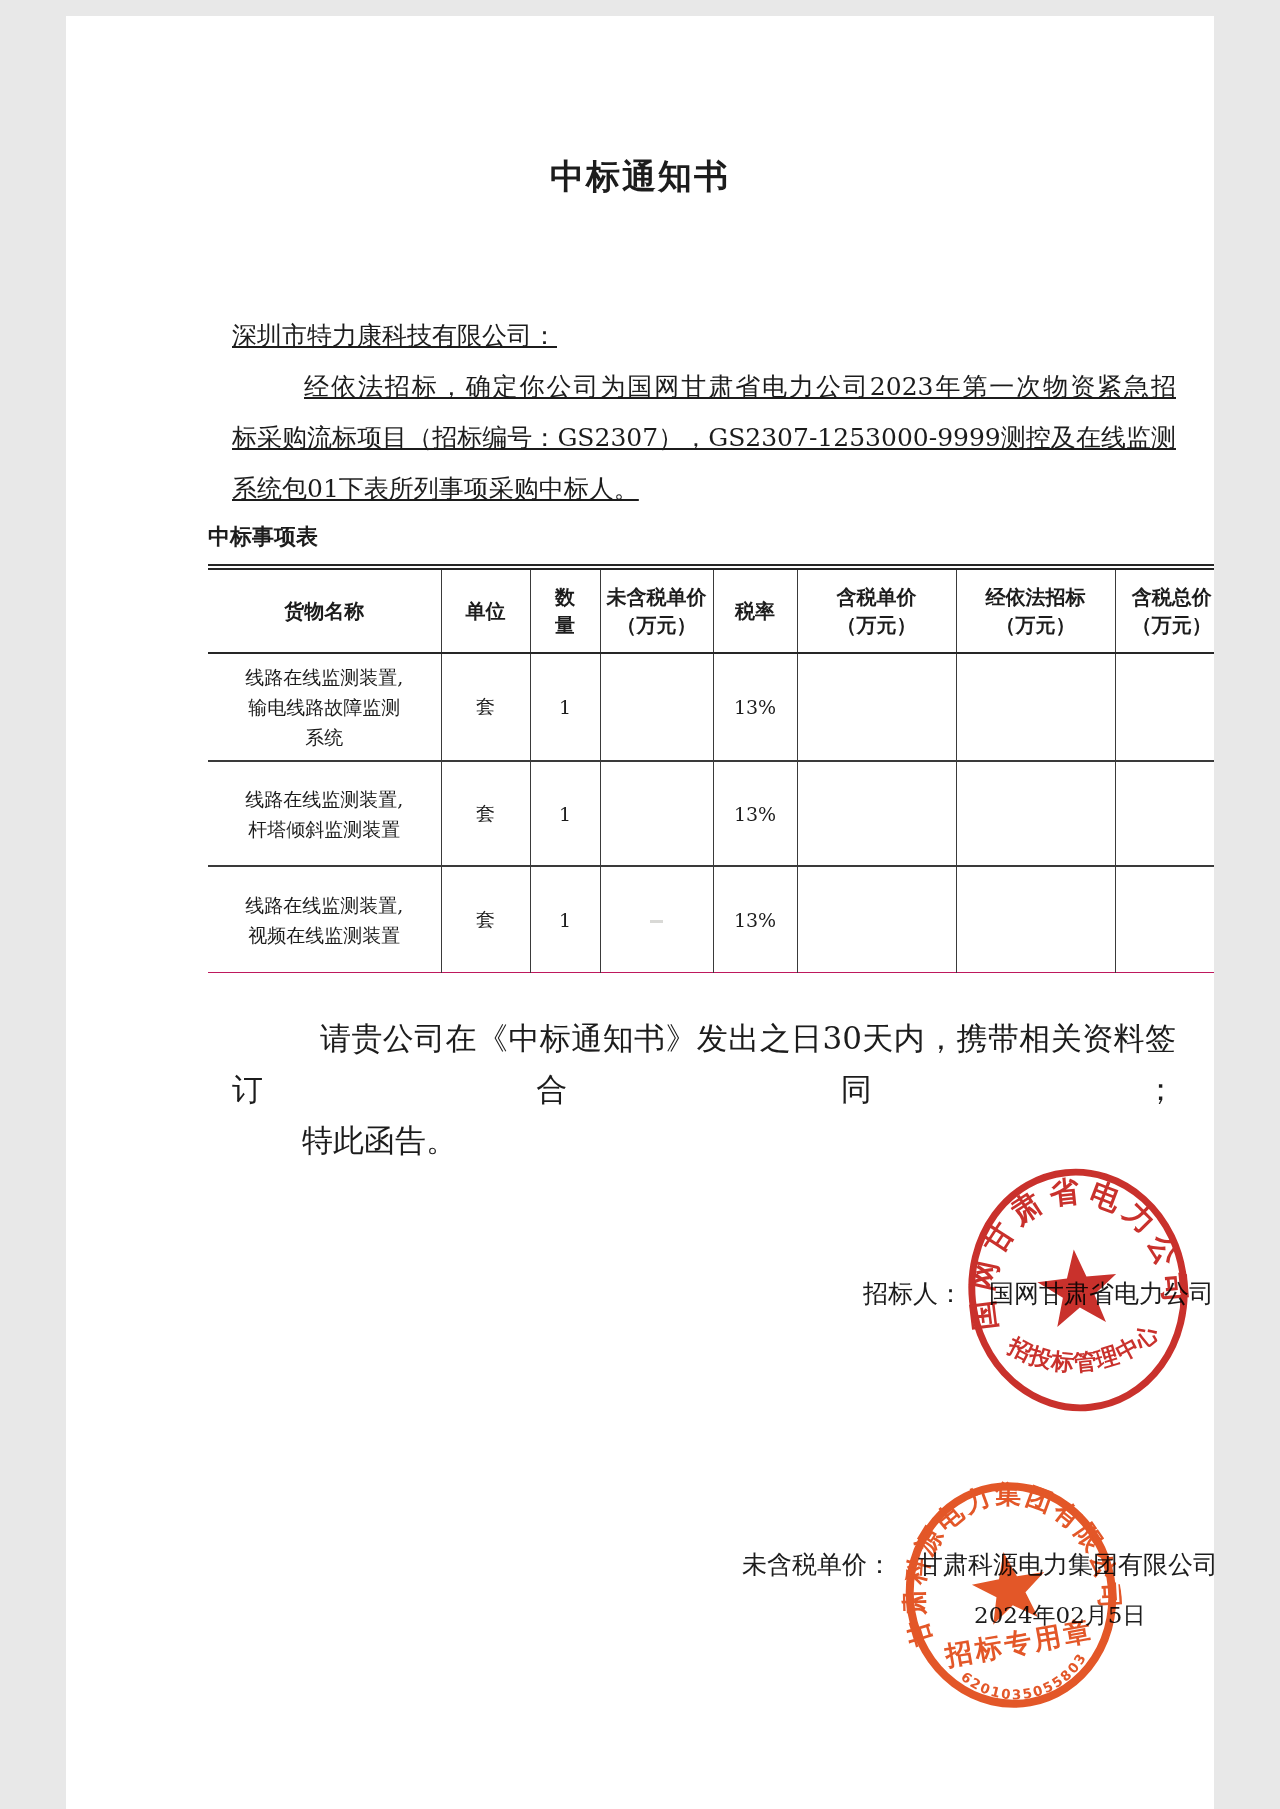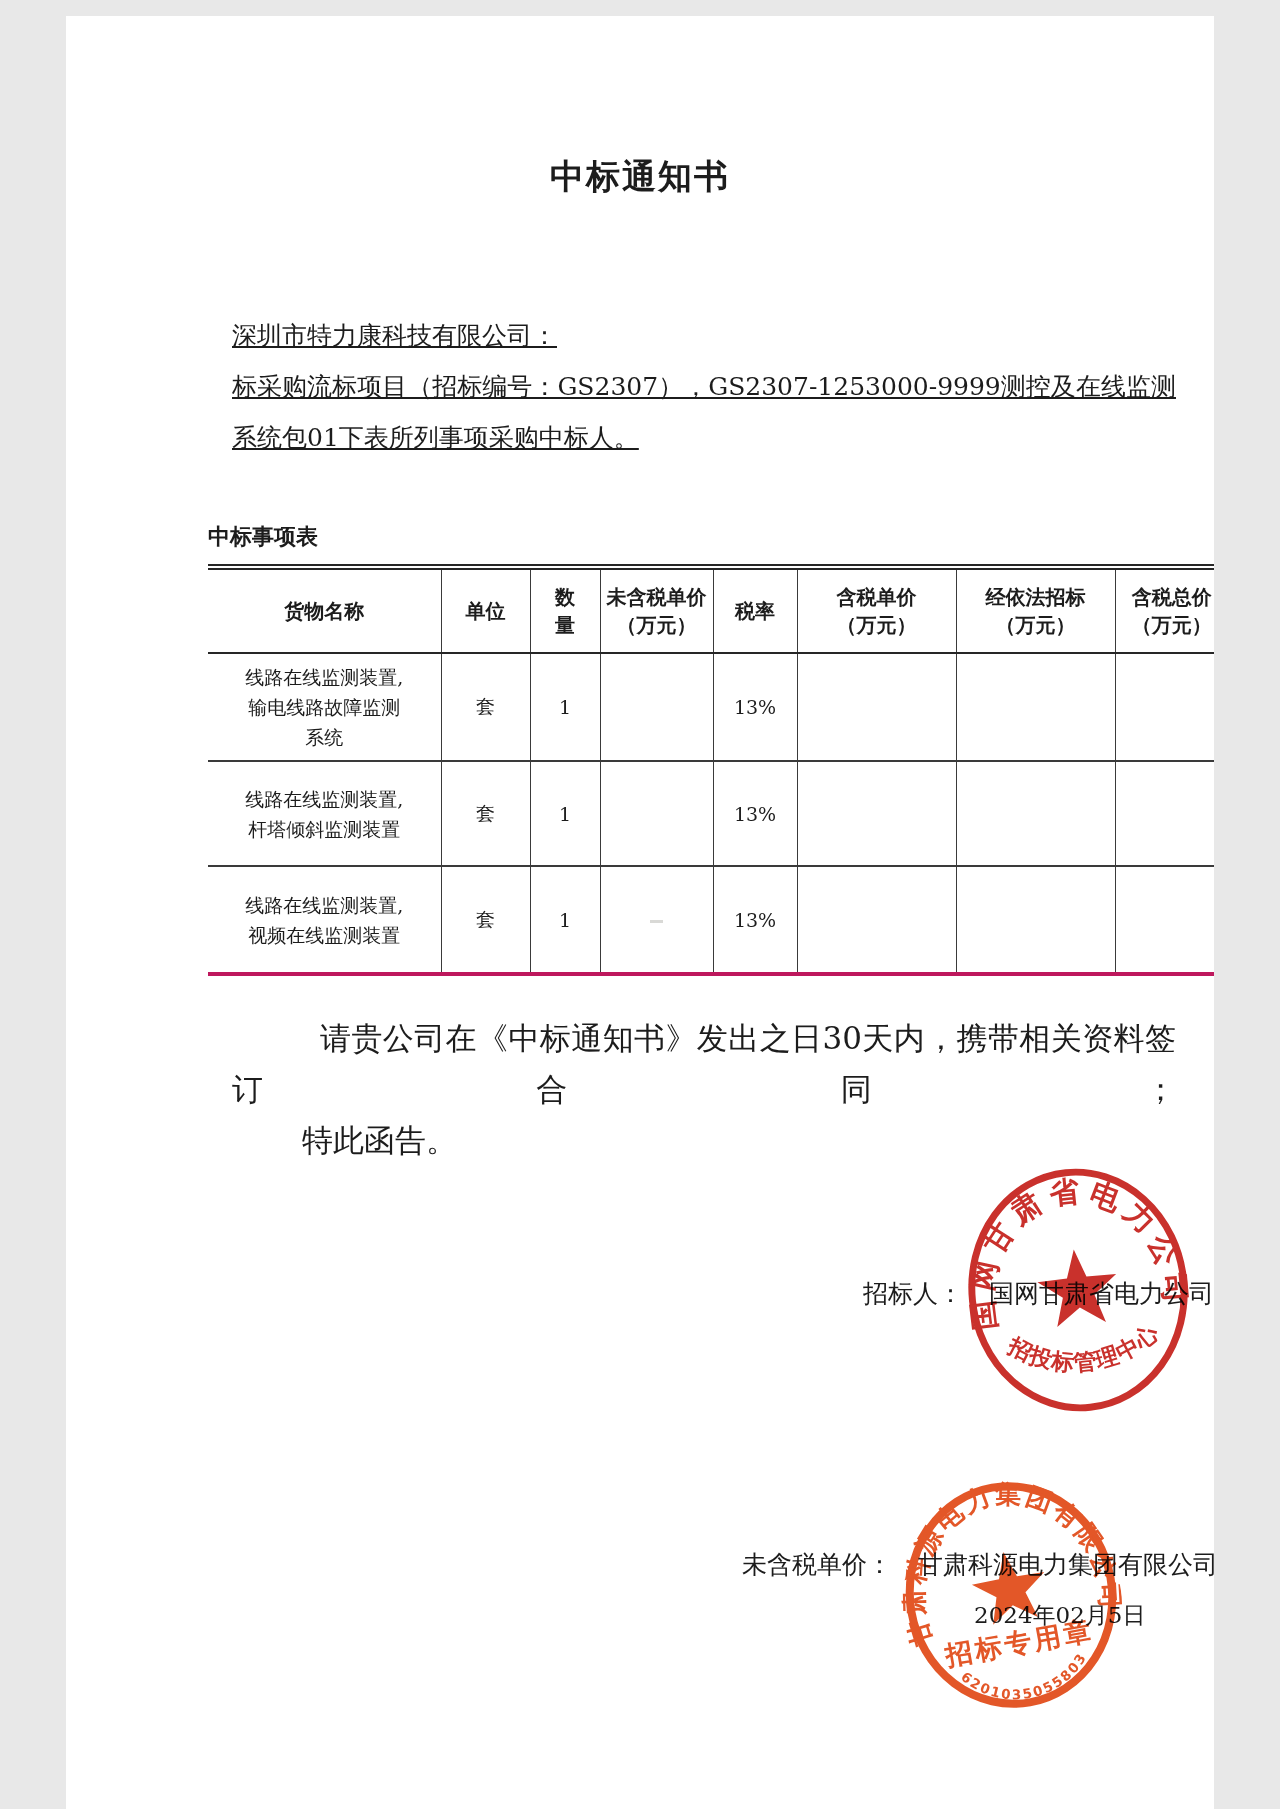--- a/index.html
+++ b/index.html
@@ -20,21 +20,21 @@
   .indent-b { text-indent:88px; }
   .indent-c { text-indent:70px; }
 
   .table-title {
     position:absolute; top:506px; left:142px; width:1020px;
     text-align:left; font-size:22px; font-weight:700; margin:0;
   }
   table.award {
     position:absolute; left:142px; top:548px; width:1020px;
     border-collapse:collapse; table-layout:fixed;
-    border-top:6px double #262626; border-bottom:4px solid #be185d;
+    border-top:6px double #262626; border-bottom:1px solid #be185d;
   }
   table.award th, table.award td {
     border-left:1.5px solid #3a3a3a; padding:2px 4px;
     text-align:center; vertical-align:middle;
   }
   table.award th:first-child, table.award td:first-child { border-left:none; }
   table.award thead th {
     border-bottom:2.5px solid #262626; height:78px;
     font-size:20px; font-weight:700;
   }
@@ -59,20 +59,21 @@
 </style>
 </head>
 <body>
 
 <div class="page">
 
   <h1 class="doc-title">中标通知书</h1>
 
   <div class="intro">
     <p>深圳市特力康科技有限公司：</p>
+    <p class="indent-a just">经依法招标，确定你公司为国网甘肃省电力公司2023年第一次物资紧急招</p>
     <p class="just">标采购流标项目（招标编号：GS2307），GS2307-1253000-9999测控及在线监测</p>
     <p>系统包01下表所列事项采购中标人。</p>
   </div>
 
   <h2 class="table-title">中标事项表</h2>
 
   <table class="award">
     <colgroup>
       <col style="width:233px">
         <col style="width:89px">

